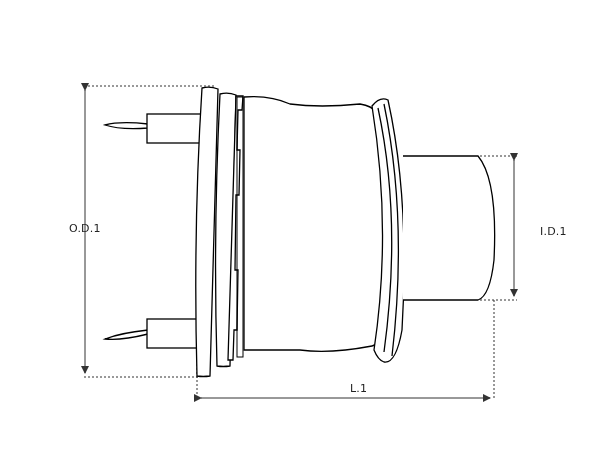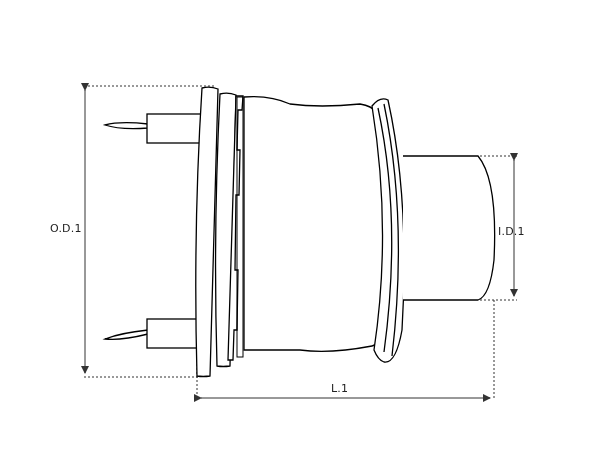--- a/index.html
+++ b/index.html
@@ -1,18 +1,18 @@
 <!DOCTYPE html>
 <html><head>
 <meta charset="utf-8">
 <style>
   html, body { margin:0; padding:0; background:#ffffff; }
   body { width:600px; height:450px; position:relative; overflow:hidden; font-family:"DejaVu Sans", sans-serif; }
   svg { position:absolute; left:0; top:0; }
-  .lbl { position:absolute; font-size:11px; color:#222; letter-spacing:0.2px; }
+  .lbl { position:absolute; font-size:11px; color:#222; letter-spacing:0.2px;margin-left:19px; }
 </style>
 </head>
 <body>
 
 <svg width="600" height="450" viewBox="0 0 600 450">
   <defs>
     <marker id="arr" markerWidth="8" markerHeight="8" refX="7" refY="4" orient="auto" markerUnits="userSpaceOnUse">
       <path d="M0,0 L8,4 L0,8 z" fill="#333"></path>
     </marker>
   </defs>
@@ -54,14 +54,14 @@
 
     <path d="M372,106 Q380,96 388,100 Q410,200 402,330 Q396,364 384,362 Q378,360 374,350 Q392,230 372,106 z"></path>
     <path d="M378,108 Q402,220 384,352" fill="none"></path>
     <path d="M384,104 Q408,220 392,356" fill="none"></path>
 
     <path d="M403,156 L478,156 Q498,180 494,260 Q490,296 478,300 L403,300"></path>
   </g>
 </svg>
 
 <div class="lbl" style="left:50px; top:222px;">O.D.1</div>
-<div class="lbl" style="left:498px; top:225px;">I.D.1</div>
+<div class="lbl" style="left:521px; top:225px;">I.D.1</div>
 <div class="lbl" style="left:331px; top:382px;">L.1</div>
 
 </body></html>

